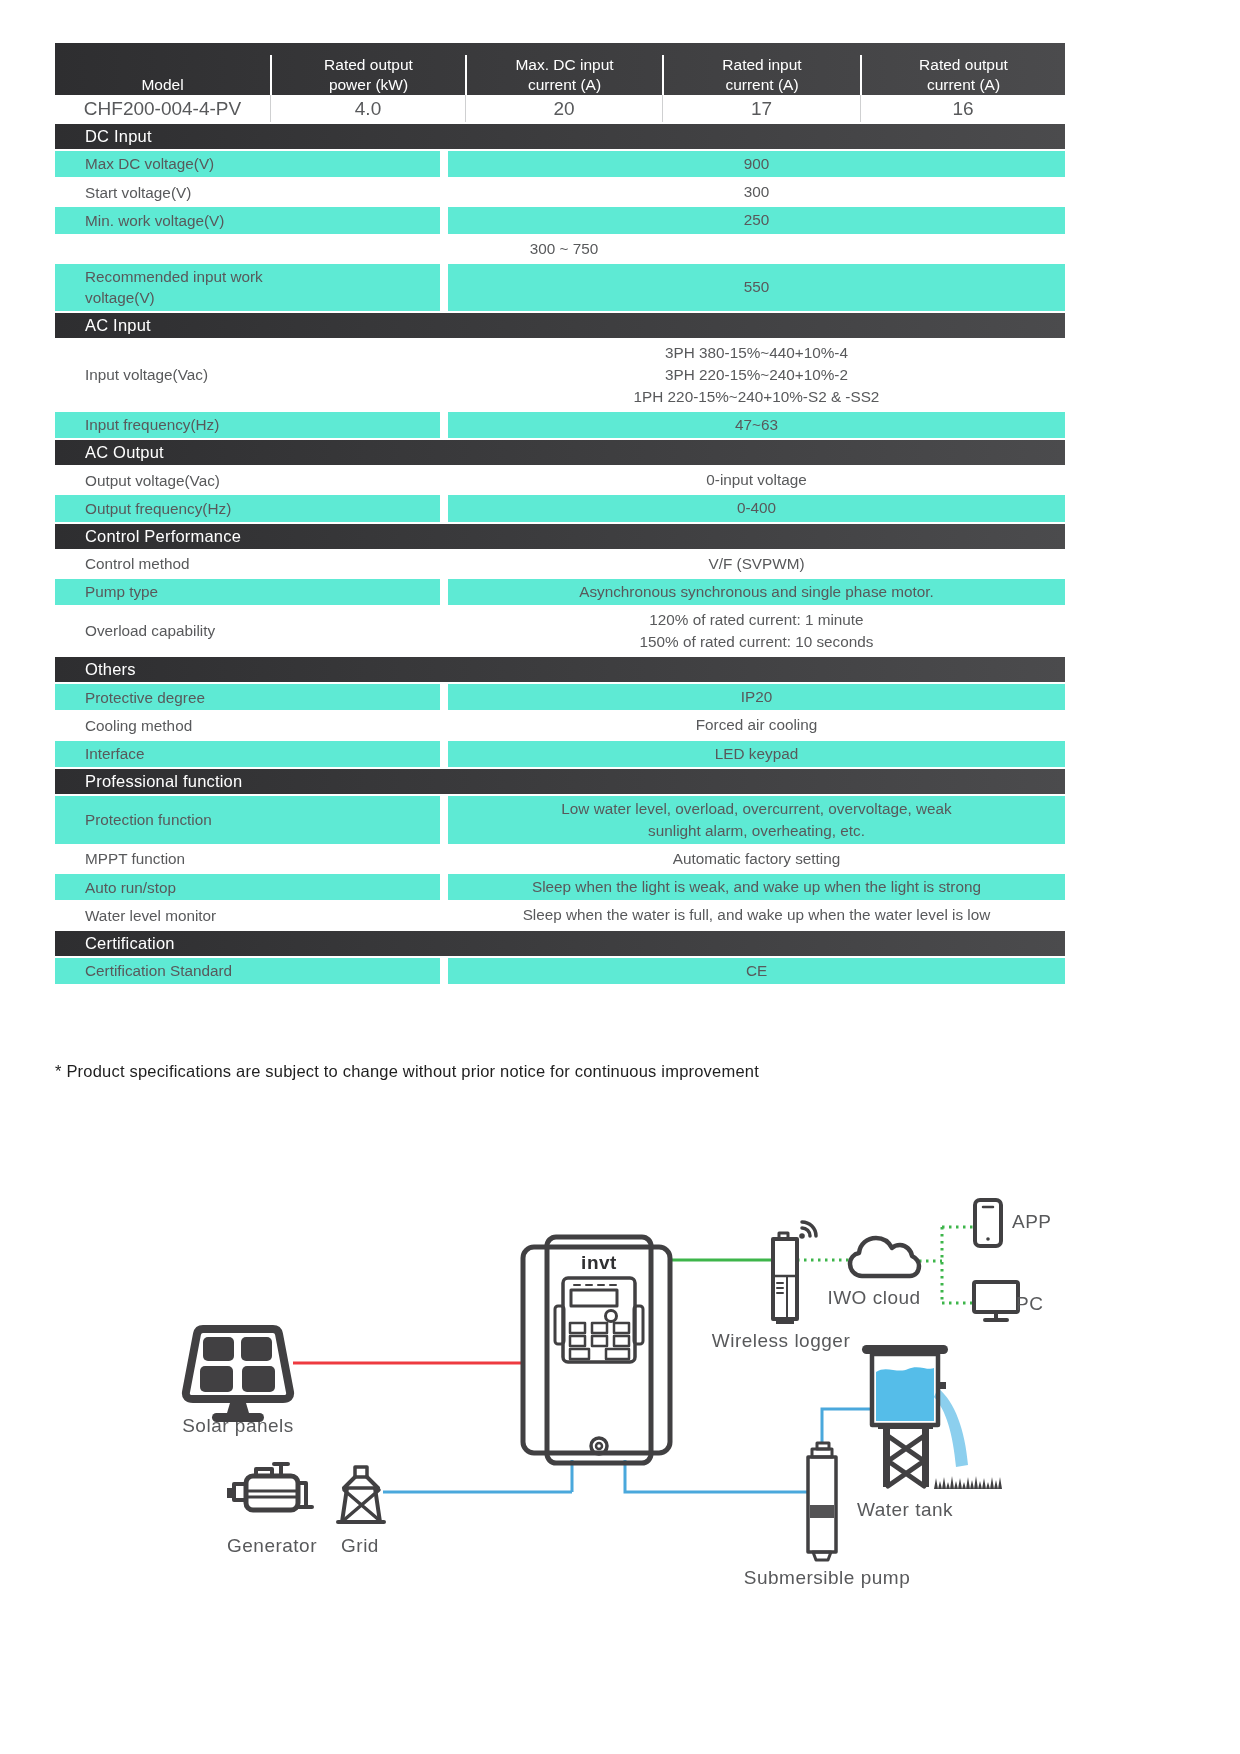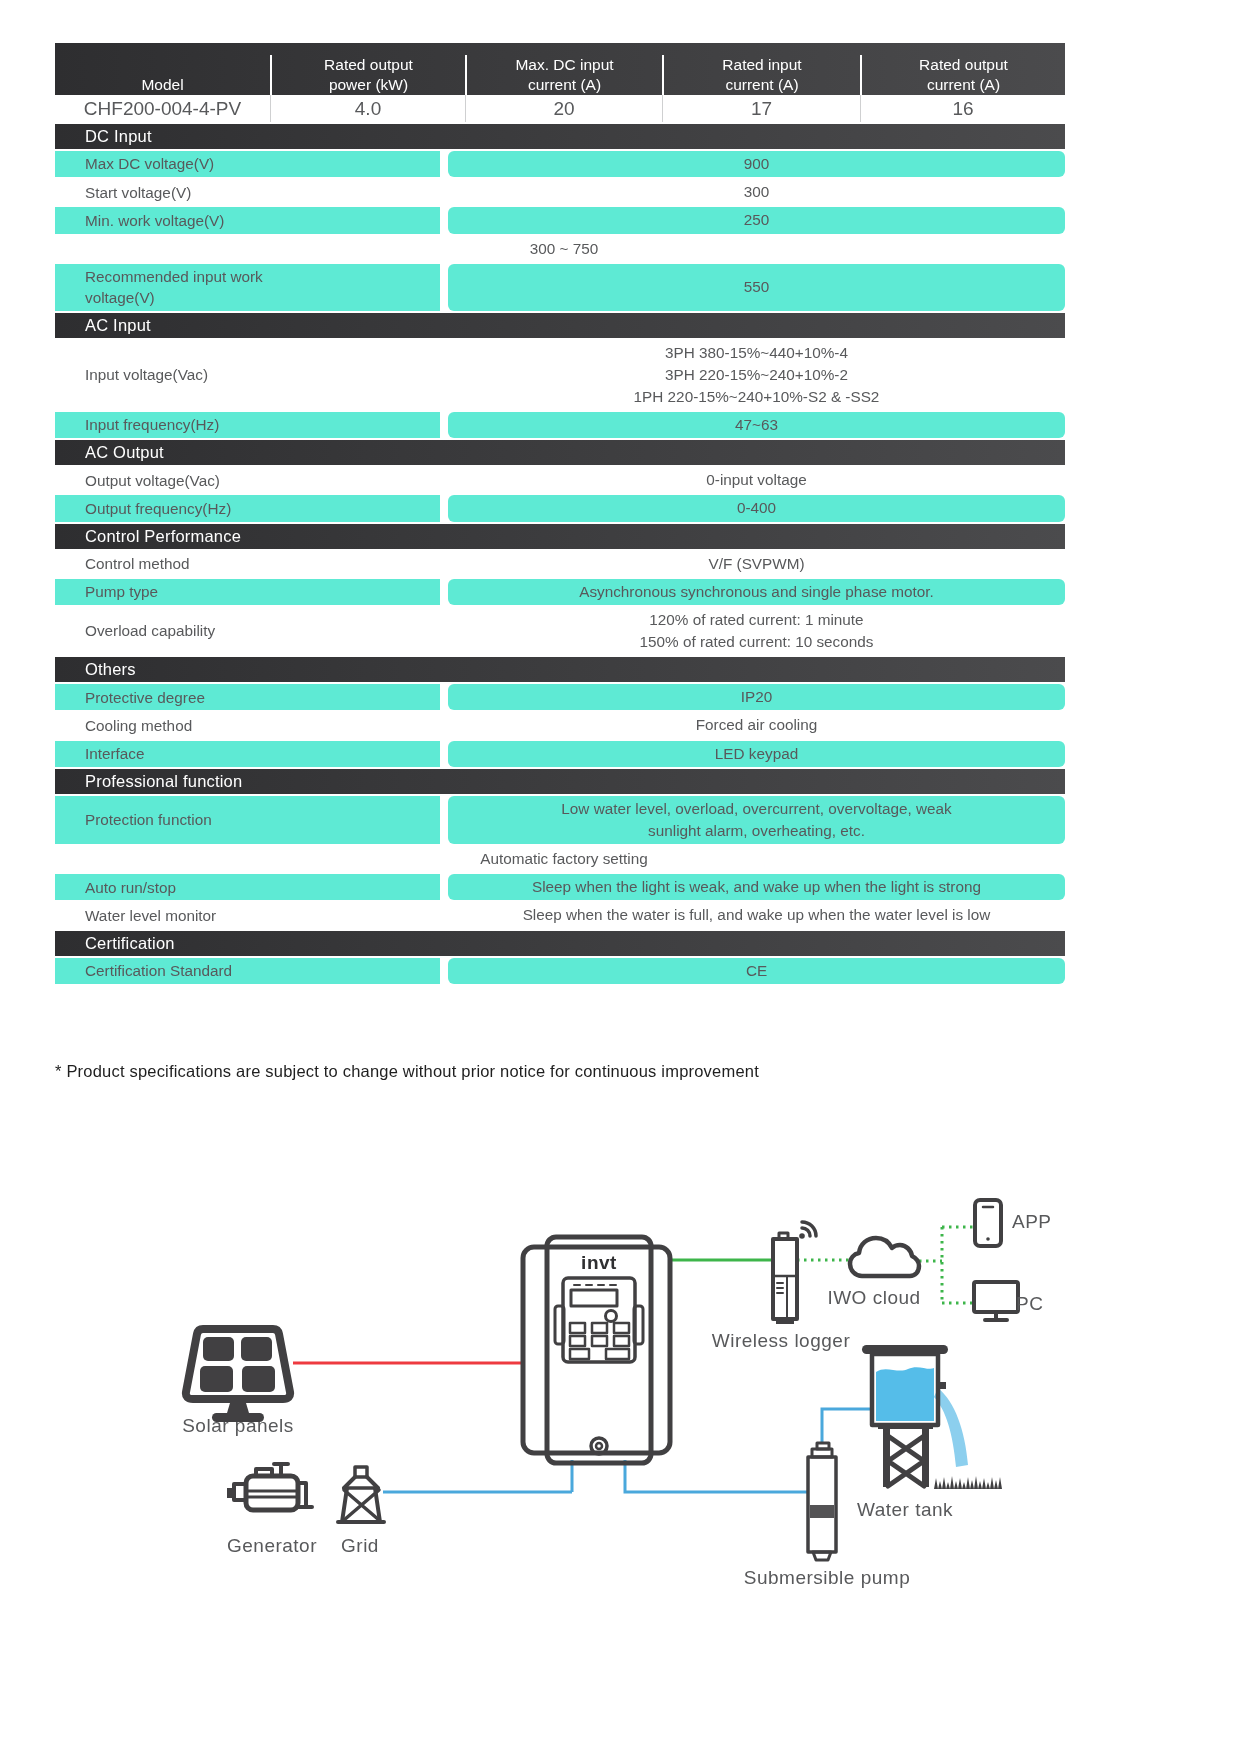--- a/index.html
+++ b/index.html
@@ -21,21 +21,21 @@
   .sec-bar{background:linear-gradient(to right,#2e2e30,#4b4b4d);color:#fff;
            font-size:16.5px;height:25px;line-height:25px;padding-left:30px;
            margin:2px 0;letter-spacing:.2px;}
   .spec-row{display:flex;margin-bottom:2px;font-size:15.3px;}
   .spec-row .lbl{width:385px;box-sizing:border-box;padding:2px 8px 2px 30px;
                  display:flex;align-items:center;min-height:22px;white-space:pre-line;
                  line-height:1.4;}
   .spec-row .gap{width:8px;}
   .spec-row .val{flex:1;display:flex;align-items:center;justify-content:center;
                  text-align:center;white-space:pre-line;line-height:1.45;min-height:22px;
-                 padding:2px 6px;box-sizing:border-box;border-radius:6px;}
+                 padding:2px 6px;box-sizing:border-box;}
   .spec-row.shaded .lbl,.spec-row.shaded .val{background:#5eead4;}
 
   
   .footnote{position:absolute;left:55px;top:1062px;font-size:16.5px;color:#1f1f1f;
             letter-spacing:.2px;}
 
   
   .diagram{position:absolute;left:50px;top:1120px;width:1140px;height:530px;}
   .dlabel{font-family:"Liberation Sans","DejaVu Sans",sans-serif;font-size:19px;
           fill:#58595b;letter-spacing:.5px;}
@@ -159,20 +159,21 @@
           <div class="val">LED keypad</div>
         </div>
         <div class="sec-bar">Professional function</div>
         <div class="spec-row shaded">
           <div class="lbl">Protection function</div>
           <div class="gap"></div>
           <div class="val">Low water level, overload, overcurrent, overvoltage, weak
 sunlight alarm, overheating, etc.</div>
         </div>
         <div class="spec-row">
+          <div class="lbl">MPPT function</div>
           <div class="gap"></div>
           <div class="val">Automatic factory setting</div>
         </div>
         <div class="spec-row shaded">
           <div class="lbl">Auto run/stop</div>
           <div class="gap"></div>
           <div class="val">Sleep when the light is weak, and wake up when the light is strong</div>
         </div>
         <div class="spec-row">
           <div class="lbl">Water level monitor</div>

